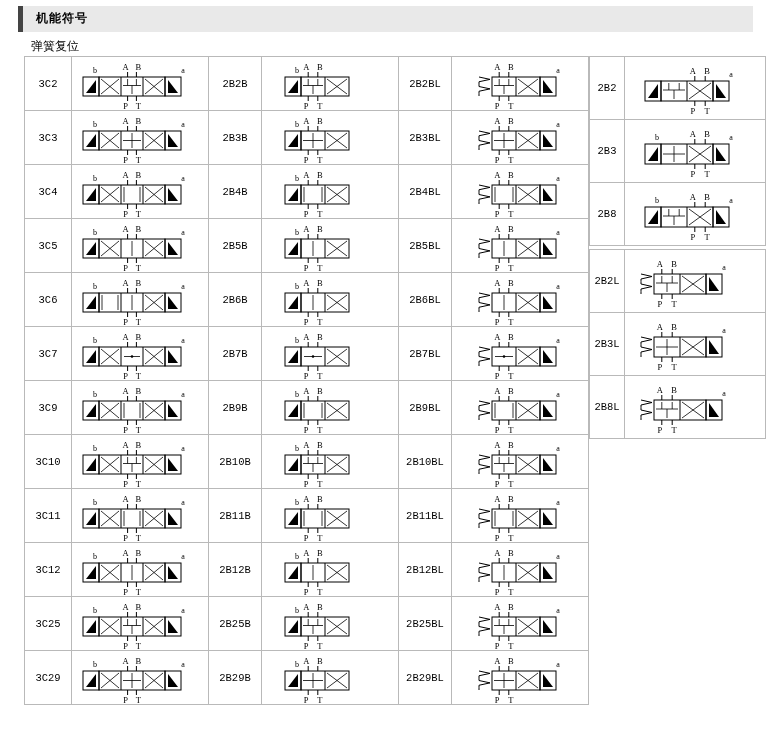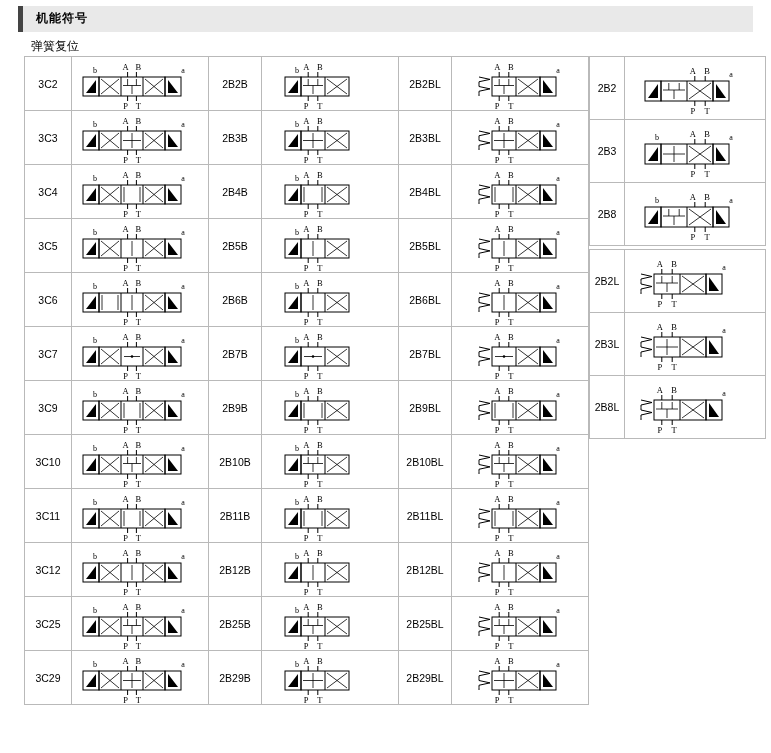--- a/index.html
+++ b/index.html
@@ -39,20 +39,21 @@
     text-align:center;
   }
   #main-table{left:24px;top:56px;}
   #side-table-top{left:589px;top:56px;}
   #side-table-bottom{left:589px;top:249px;}
 
   .lbl{
     font-size:10.5px;
     width:46px;
     white-space:nowrap;
+    font-family:Liberation Mono, monospace;
   }
   .lbl-wide{width:52px;}
   .sym{width:136px;height:53px;}
   .sym-side{width:140px;height:62px;}
   svg{display:block;margin:0 auto;}
   .st{fill:none;stroke:#000;stroke-width:1;}
   .stt{fill:none;stroke:#000;stroke-width:0.8;}
   .blk{fill:#000;stroke:none;}
   .txt{font-family:"Liberation Serif", serif;font-size:8.5px;fill:#000;}
   .txts{font-family:"Liberation Serif", serif;font-size:8px;fill:#000;}

